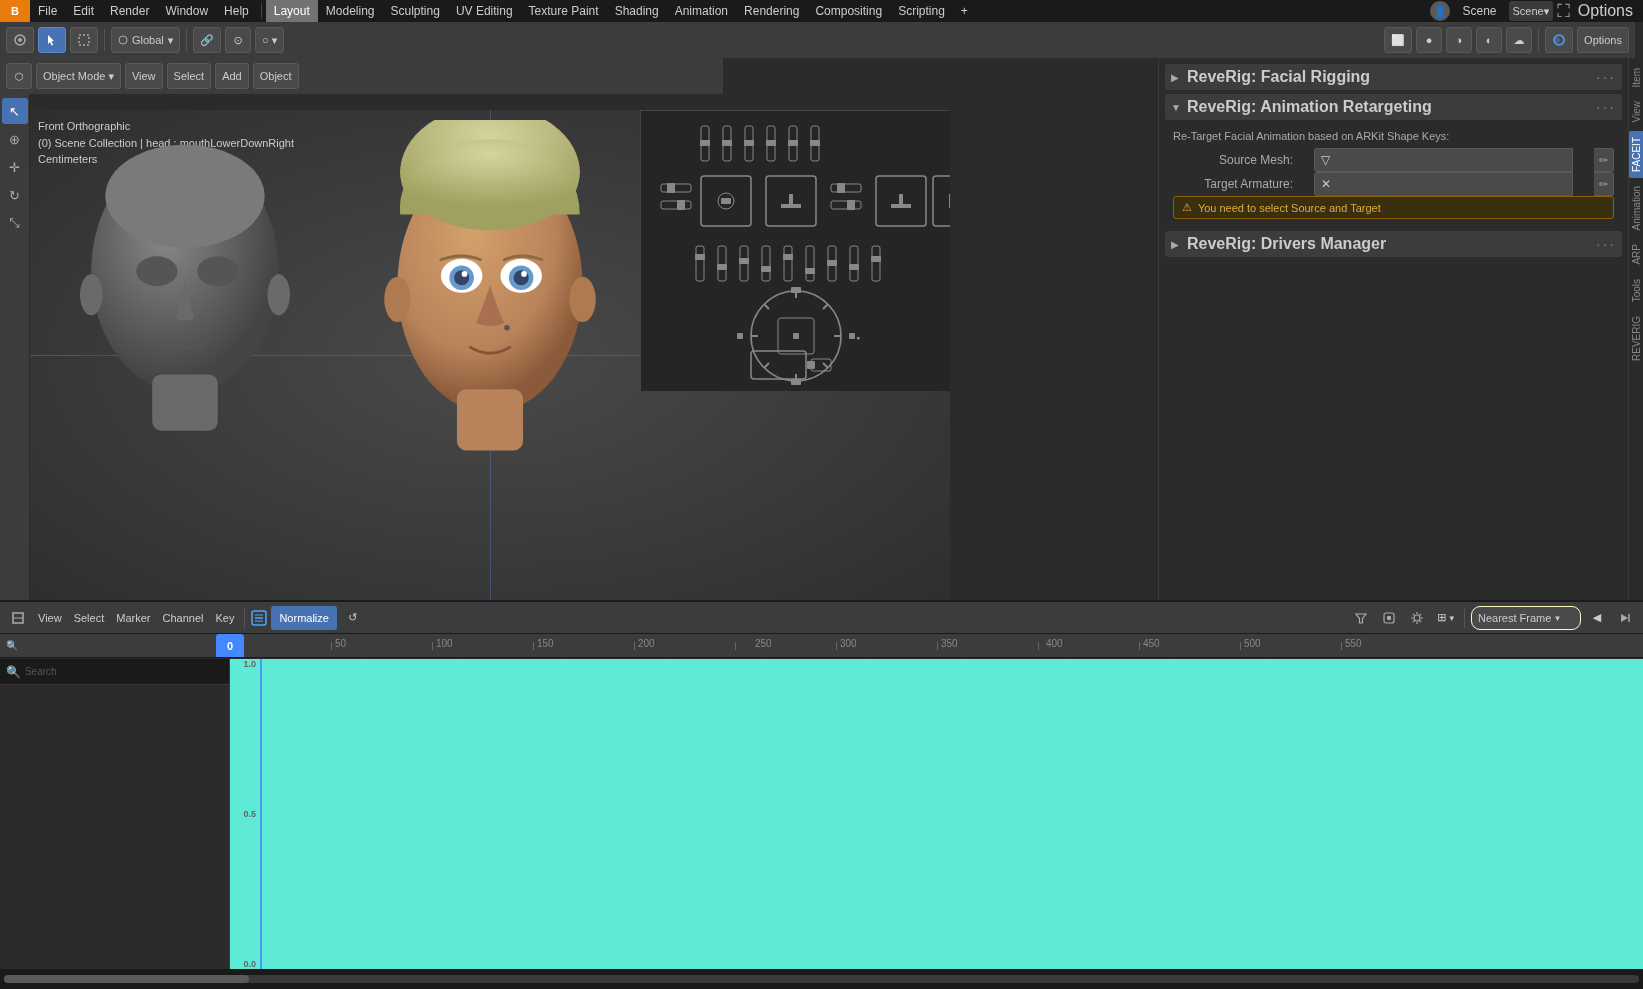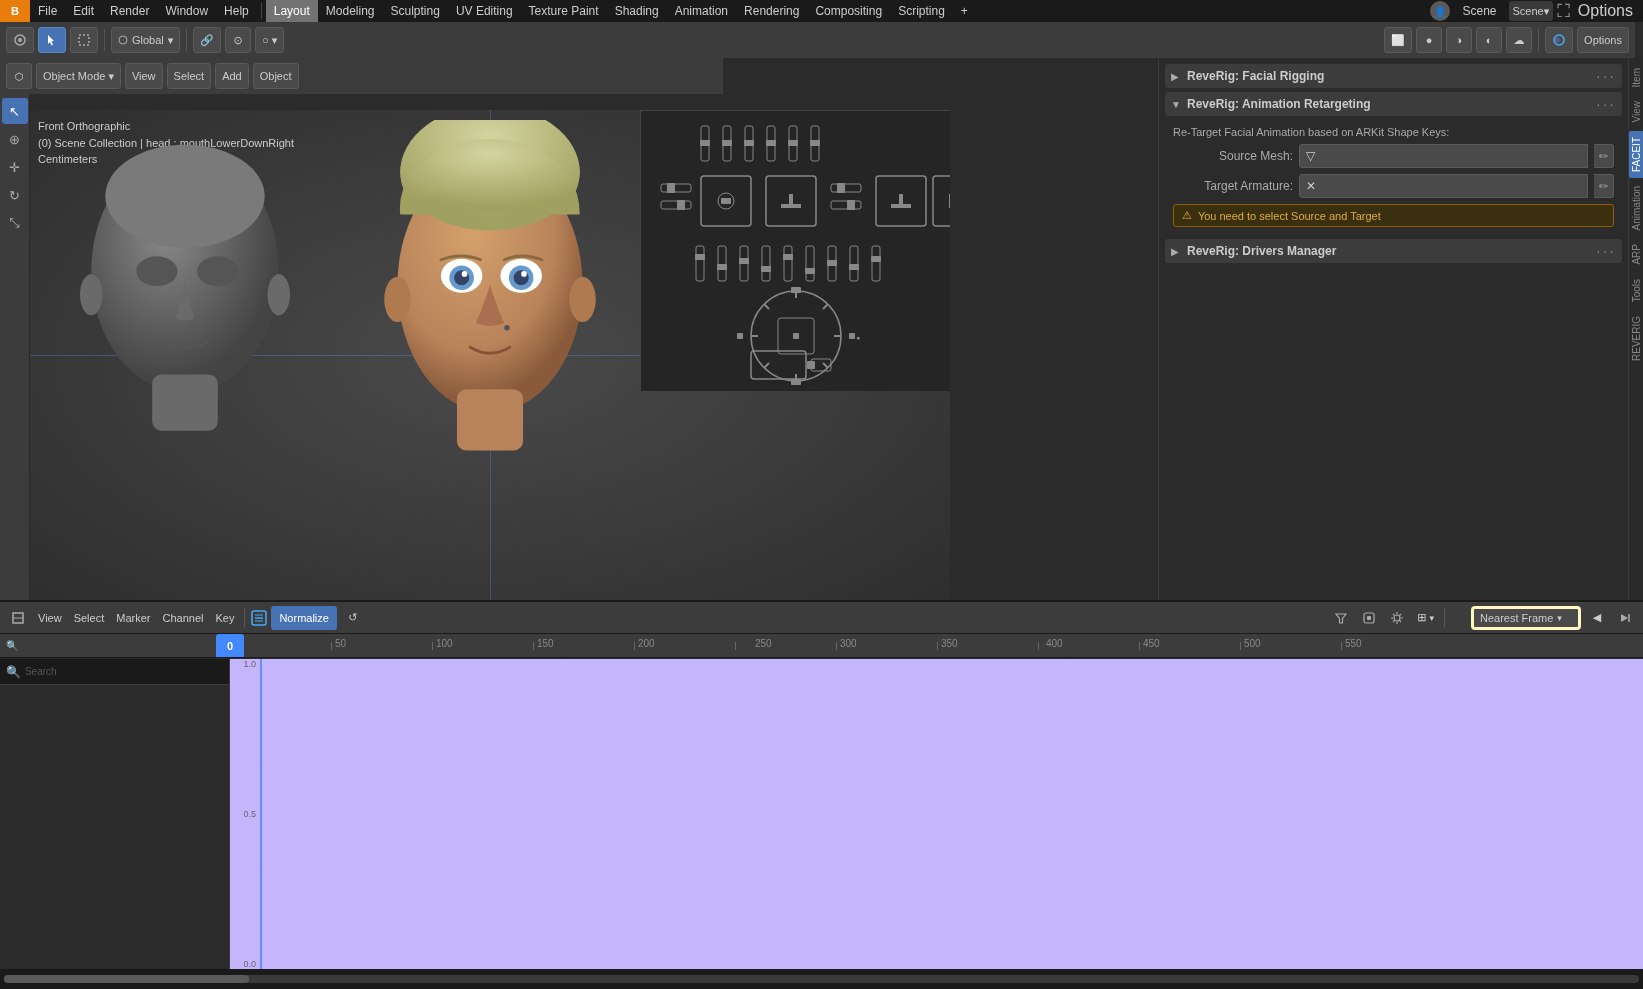--- a/index.html
+++ b/index.html
@@ -221,21 +221,21 @@
       cursor: pointer;
       gap: 6px;
       margin-bottom: 2px;
     }
     .panel-arrow {
       font-size: 10px;
       color: #aaa;
       width: 10px;
     }
     .panel-section-title {
-      font-size: 12px;
+      font-size: 16px;
       font-weight: bold;
       color: #cccccc;
       flex: 1;
     }
     .panel-dots {
       font-size: 14px;
       color: #888;
       letter-spacing: 2px;
     }
     .panel-content {
@@ -243,22 +243,21 @@
       background: #2b2b2b;
     }
     .panel-label-text {
       font-size: 11px;
       color: #aaaaaa;
       margin-bottom: 6px;
     }
     .panel-field-row {
       display: flex;
       align-items: center;
-      margin-bottom: 6px;
-      gap: 6px;
+      gap: 21px;
     }
     .panel-field-label {
       width: 120px;
       font-size: 12px;
       color: #aaaaaa;
       text-align: right;
     }
     .panel-field-input {
       flex: 1;
       height: 24px;
@@ -374,31 +373,30 @@
     }
     .timeline-spacer { flex: 1; }
     .timeline-right-controls {
       display: flex;
       align-items: center;
       gap: 4px;
     }
     .timeline-select {
       height: 24px;
       background: #4a4a4a;
-      border: 3px solid #fef9c3;
-      border-radius: 4px;
+      border: 1px solid #fef9c3;
+      border-radius: 9px;
       color: #cccccc;
       font-size: 11px;
       padding: 0 6px;
       display: flex;
       align-items: center;
       gap: 4px;
       cursor: pointer;
       min-width: 110px;
-      margin-left: 20px;
     }
 
     
     .timeline-ruler {
       height: 24px;
       background: #3c3c3c;
       display: flex;
       align-items: center;
       position: relative;
       border-bottom: 1px solid #1a1a1a;
@@ -468,22 +466,23 @@
       border-bottom: 1px solid #3a3a3a;
       display: flex;
       align-items: center;
       padding: 0 6px;
       gap: 4px;
     }
     .timeline-canvas {
       position: absolute;
       left: 230px;
       top: 0; right: 0; bottom: 0;
-      background: #c4b5fd;
+      background: #5eead4;
       overflow: hidden;
+      font-weight: bold;
     }
     
     .timeline-grid {
       position: absolute;
       inset: 0;
     }
     .grid-col {
       position: absolute;
       top: 0; bottom: 0;
       width: 1px;

